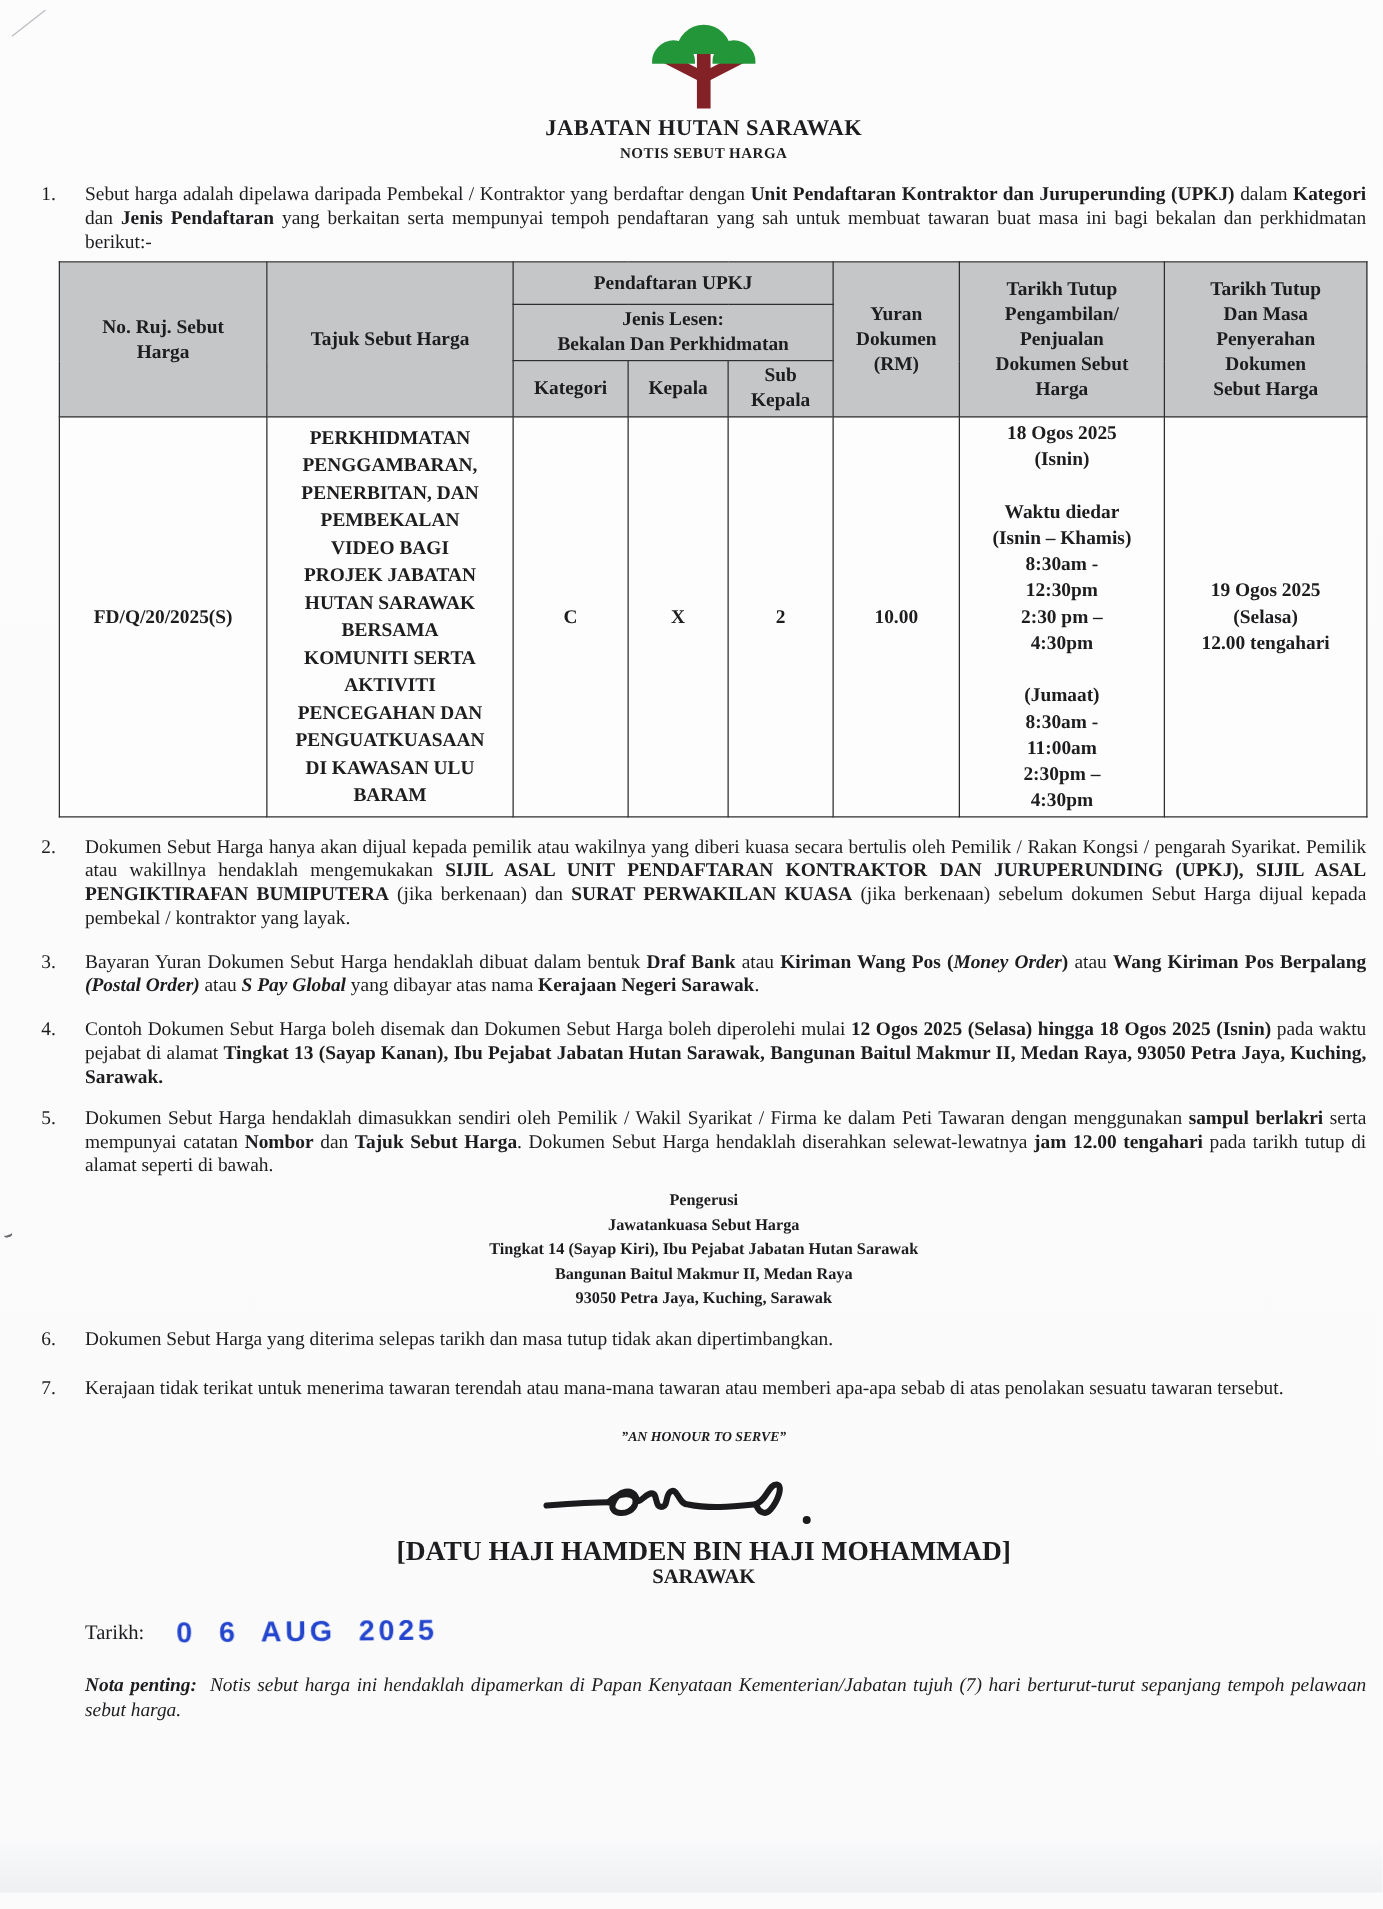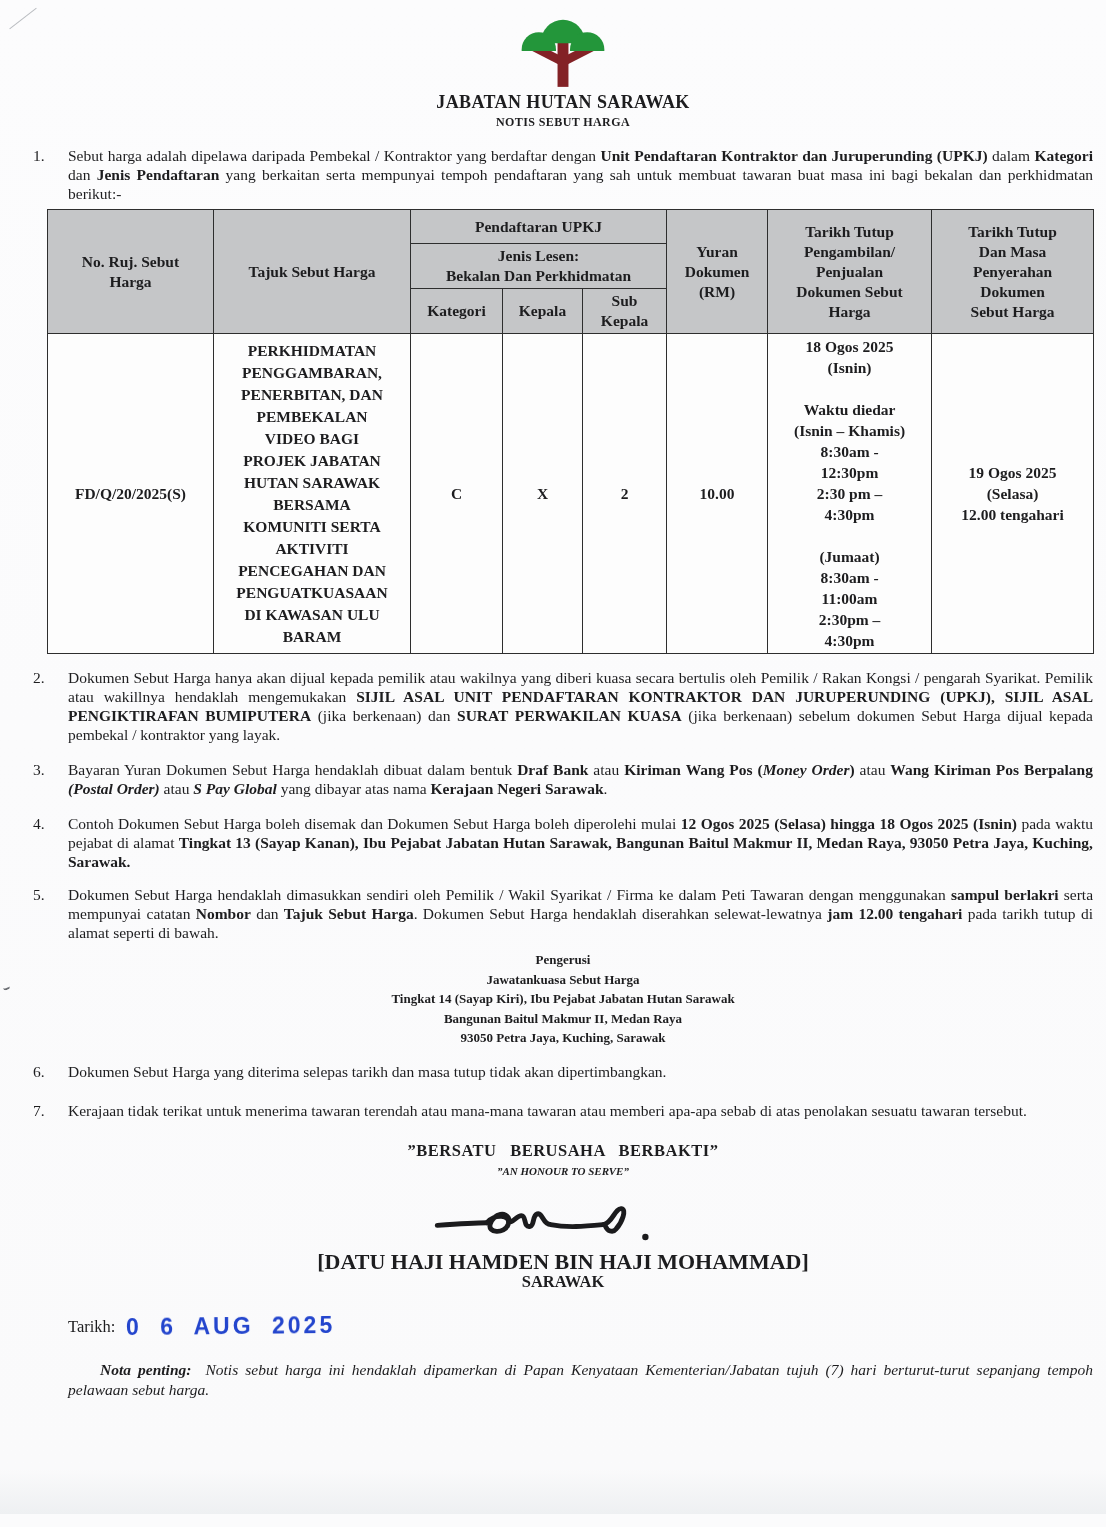--- a/index.html
+++ b/index.html
@@ -59,21 +59,21 @@
   .motto{margin-top:20px;text-align:center;}
   .motto-line1{font-size:16.5px;font-weight:bold;letter-spacing:.5px;word-spacing:9px;line-height:21px;}
   .motto-line2{font-size:11px;font-weight:bold;font-style:italic;line-height:21px;}
   
   .signature-area{margin-top:8px;text-align:center;}
   .signature-area svg{display:block;margin:0 auto;}
   .signatory-name{font-size:22px;font-weight:bold;line-height:20px;}
   .signatory-title{font-size:16.5px;font-weight:bold;line-height:20px;}
   .signatory-org{font-size:16.5px;font-weight:bold;line-height:20px;}
   
-  .date-row{margin-top:18px;padding-left:35px;display:flex;align-items:center;gap:11px;height:34px;}
+  .date-row{margin-top:18px;padding-left:35px;display:flex;align-items:center;gap:26px;height:34px;}
   .date-label{font-size:16.5px;}
   .date-stamp{
     font-family:"Liberation Sans", sans-serif;
     font-weight:bold;font-size:23px;letter-spacing:3px;word-spacing:9px;
     color:var(--stamp-blue);
     transform:rotate(-.6deg);
     filter:blur(.2px);
   }
   
   .note{margin-top:16px;padding-left:35px;font-size:15.5px;line-height:20px;font-style:italic;white-space:pre-wrap;text-align:justify;}
@@ -232,21 +232,20 @@
       <div class="itext"><span>Dokumen Sebut Harga yang diterima selepas tarikh dan masa tutup tidak akan dipertimbangkan.</span></div>
     </div>
 
     <div class="item" style="margin-top:20px">
       <span class="num">7.</span>
       <div class="itext"><span>Kerajaan tidak terikat untuk menerima tawaran terendah atau mana-mana tawaran atau memberi apa-apa sebab di atas penolakan sesuatu tawaran tersebut.</span></div>
     </div>
   </div>
 
   <div class="motto">
-    <div class="motto-line1">”BERSATU BERUSAHA BERBAKTI”</div>
     <div class="motto-line2">”AN HONOUR TO SERVE”</div>
   </div>
 
   <div class="signature-area">
     <svg width="300" height="62" viewBox="0 0 300 70" aria-hidden="true">
       <g fill="none" stroke="#1b1b1d" stroke-width="5.5" stroke-linecap="round">
         <path d="M8 40 C 35 38, 50 37, 64 37"></path>
         <path d="M64 37 C 72 27, 92 27, 88 39 C 84 50, 64 49, 68 38 C 73 26, 86 24, 89 33 C 91 41, 97 29, 103 29 C 109 29, 105 43, 113 41 C 118 40, 115 29, 121 27 C 127 25, 127 39, 136 39 C 155 43, 175 41, 196 39"></path>
         <path d="M196 39 C 206 37, 209 20, 216 21 C 222 22, 217 36, 210 44 C 206 49, 200 46, 198 41"></path>
       </g>
@@ -254,14 +253,14 @@
     </svg>
     <div class="signatory-name">[DATU HAJI HAMDEN BIN HAJI MOHAMMAD]</div>
     <div class="signatory-org">SARAWAK</div>
   </div>
 
   <div class="date-row">
     <span class="date-label">Tarikh:</span>
     <span class="date-stamp">0 6 AUG 2025</span>
   </div>
 
-  <div class="note"><b style=" margin-left: 32px;">Nota penting:</b><span style="font-style: italic;">  Notis sebut harga ini hendaklah dipamerkan di Papan Kenyataan Kementerian/Jabatan tujuh (7) hari berturut-turut sepanjang tempoh pelawaan sebut harga.</span></div>
+  <div class="note"><b style="">Nota penting:</b><span style="font-style: italic;">  Notis sebut harga ini hendaklah dipamerkan di Papan Kenyataan Kementerian/Jabatan tujuh (7) hari berturut-turut sepanjang tempoh pelawaan sebut harga.</span></div>
 </div>
 
 </body></html>

